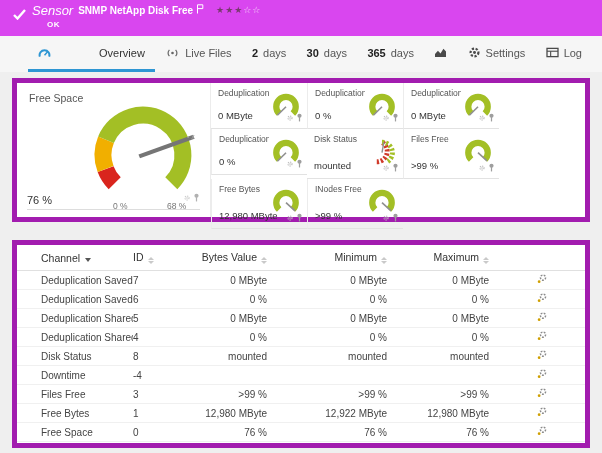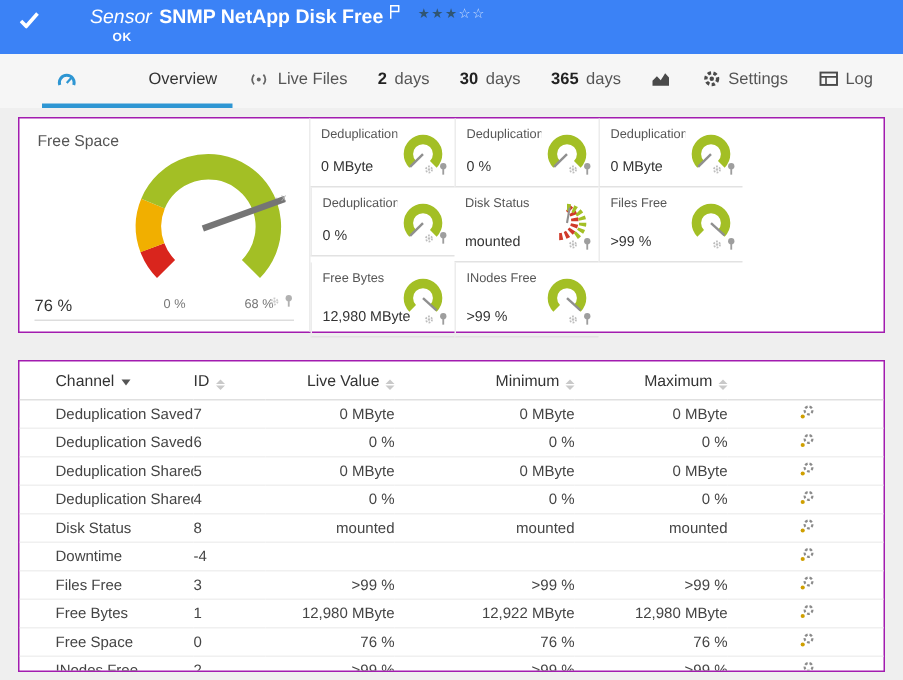--- a/index.html
+++ b/index.html
@@ -4,45 +4,45 @@
 <style>
   html,body{margin:0;padding:0;}
   body{
     width:602px;height:453px;overflow:hidden;background:#efefef;
     font-family:"Liberation Sans","DejaVu Sans",sans-serif;
     -webkit-font-smoothing:antialiased;
   }
   .app{width:602px;height:453px;position:relative;}
 
   
-  .topbar{height:36px;background:#3b82f6;display:flex;align-items:flex-start;padding:0;gap:28px;}
+  .topbar{height:36px;background:#d946ef;display:flex;align-items:flex-start;padding:0;}
   .chk{margin:6px 6px 0 13px;flex:0 0 auto;}
   .titleblock{padding-top:3px;}
   .titleline{display:flex;align-items:flex-start;line-height:16px;}
   .kind{font-style:italic;color:#fff;font-size:13px;margin-right:5px;}
-  .title{color:#fff;font-size:13px;font-weight:bold;}
+  .title{color:#fff;font-size:10px;font-weight:bold;}
   .flagwrap{margin-left:3px;margin-top:-2px;}
   .stars{margin-left:12px;margin-top:-1px;font-size:9px;letter-spacing:1px;
          font-family:"DejaVu Sans",sans-serif;}
   .stars .on{color:rgba(40,50,5,.55);}
   .stars .off{color:rgba(255,255,255,.75);}
   .statusline{font-size:8px;font-weight:bold;color:#fff;letter-spacing:.5px;margin:1px 0 0 15px;}
 
   
   .tabs{height:36px;background:#f6f6f6;display:flex;align-items:stretch;
         padding:0 10px 0 28px;justify-content:space-between;}
   .tab{display:flex;align-items:center;gap:5px;font-size:11px;color:#555;
        padding:0 10px;cursor:pointer;border-bottom:3px solid transparent;box-sizing:border-box;}
   .tab .tab-num{font-weight:bold;color:#222;}
   .tab.active{border-bottom-color:#2e96d3;color:#333;gap:48px;}
   .tab .tab-icon{display:inline-flex;align-items:center;}
 
   
   .content{padding:6px 12px 0 12px;}
-  .panel{background:#fff;border:1px solid #a21caf;box-sizing:border-box;}
+  .panel{background:#fff;border:5px solid #a21caf;box-sizing:border-box;}
 
   
   .gauges-panel{height:144px;display:flex;}
   .main-cell{width:193px;position:relative;flex:0 0 auto;border-right:1px solid #ececec;}
   .cell-title{position:absolute;top:9px;left:12px;font-size:10.5px;color:#555;}
   .main-gauge-svg{position:absolute;left:64px;top:10px;}
   .scale-label{position:absolute;font-size:8.5px;color:#777;}
   .scale-min{left:96px;top:118px;}
   .scale-max{left:150px;top:118px;}
   .limit-x{position:absolute;left:170px;top:50px;font-size:7px;color:#aaa;}
@@ -382,21 +382,21 @@
             <col class="c5">
             <col class="c6">
           </colgroup>
         <thead>
             <tr id="theadRow">
               <th><span>Channel</span><span class="tri-down"></span></th>
               <th><span>ID</span><span class="sort-both">
                   <i class="u"></i>
                   <i class="d"></i>
                 </span></th>
-              <th class="num"><span>Live Value</span><span class="sort-both">
+              <th class="num"><span>Bytes Value</span><span class="sort-both">
                   <i class="u"></i>
                   <i class="d"></i>
                 </span></th>
               <th class="num"><span>Minimum</span><span class="sort-both">
                   <i class="u"></i>
                   <i class="d"></i>
                 </span></th>
               <th class="num"><span>Maximum</span><span class="sort-both">
                   <i class="u"></i>
                   <i class="d"></i>

